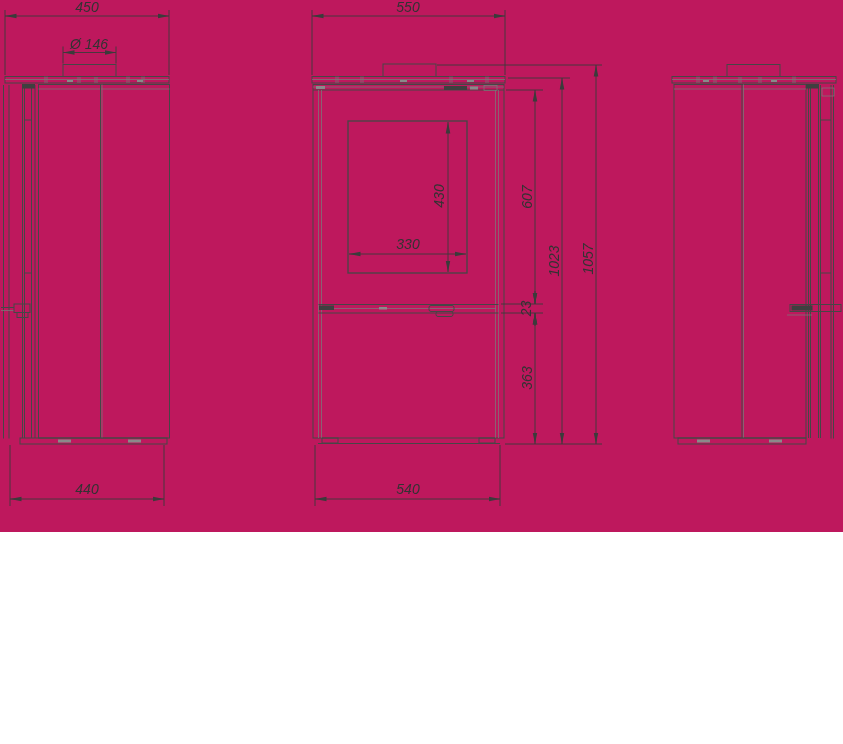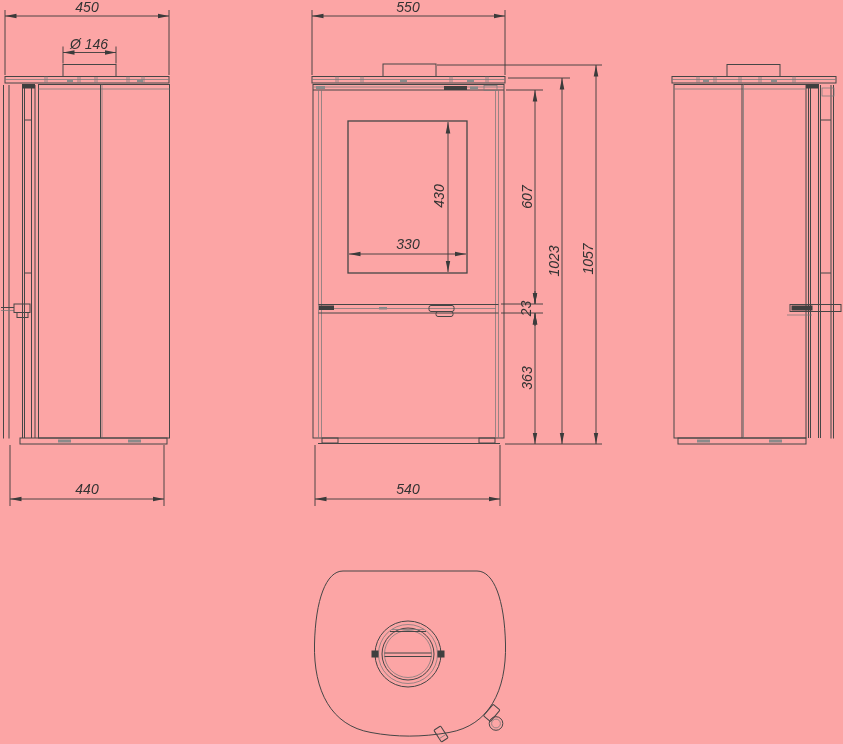--- a/index.html
+++ b/index.html
@@ -1,16 +1,16 @@
 <!DOCTYPE html>
 <html><head>
 <meta charset="utf-8">
 <style>
   html,body{margin:0;padding:0;background:#ffffff;}
-  #stage{position:relative;width:843px;height:744px;background:#fca5a5;overflow:hidden;
+  #stage{position:relative;width:843px;height:532px;background:#be185d;overflow:hidden;
          font-family:"Liberation Sans",sans-serif;}
   svg{display:block;}
   .ln{stroke:#464646;stroke-width:1;fill:none;}
   .lnb{stroke:#464646;stroke-width:1.3;fill:none;}
   .ln2{stroke:#7a7a7a;stroke-width:0.75;fill:none;}
   .fill-dark{fill:#3f3f3f;stroke:none;}
   .fill-mid{fill:#8a8a8a;stroke:none;}
   .dim{stroke:#3b3b3b;stroke-width:0.9;fill:none;}
   text.t{font-family:"Liberation Sans",sans-serif;font-style:italic;font-size:14px;
          fill:#333333;text-anchor:middle;}

